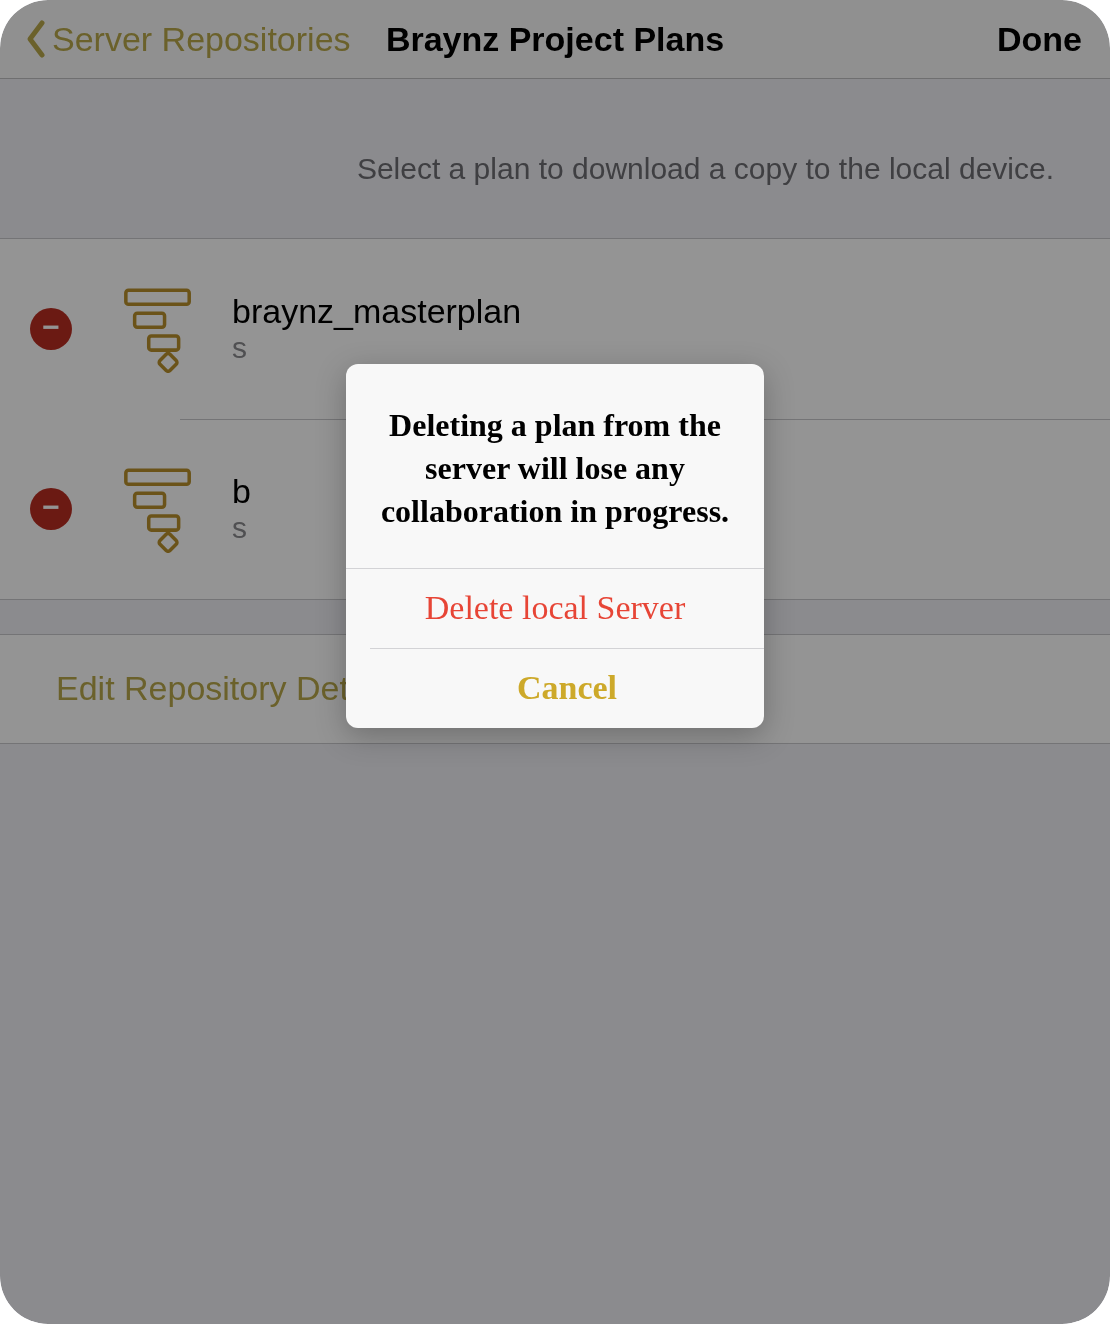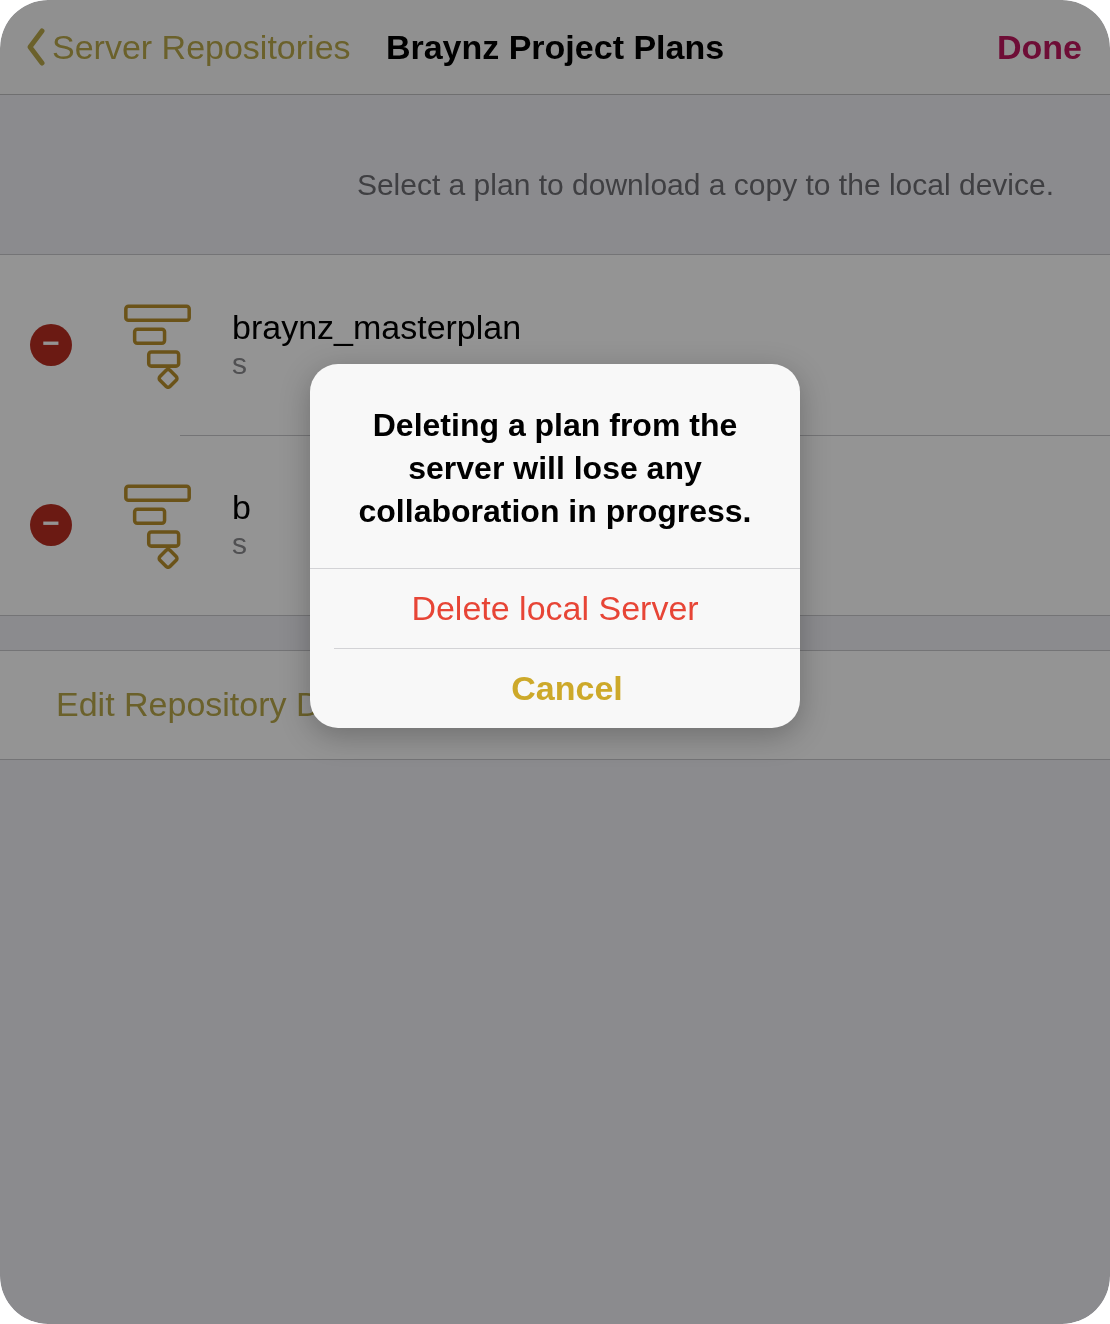--- a/index.html
+++ b/index.html
@@ -7,39 +7,39 @@
   .device {
     width: 1110px; height: 1324px; position: relative; overflow: hidden;
   }
   .screen {
     position: absolute; inset: 0;
     border-radius: 48px;
     background: #efeff4;
     overflow: hidden;
   }
   .navbar {
-    height: 95px;
+    height: 79px;
     background: #f9f9f9;
     border-bottom: 1px solid #bfbfc2;
     display: flex; align-items: center; justify-content: center;
     position: relative;
     padding: 0 24px;
   }
   .nav-back {
     position: absolute; left: 24px; top: 0; bottom: 0;
     display: flex; align-items: center; gap: 4px;
     color: #b8a84a; font-size: 34px; font-weight: 400;
     cursor: pointer;
   }
   .nav-back svg { width: 24px; height: 40px; }
   .nav-title { font-size: 34px; font-weight: 600; color: #000; }
   .nav-done {
     position: absolute; right: 28px; top: 0; bottom: 0;
     display: flex; align-items: center;
-    color: #be185d; font-size: 34px; font-weight: 600;
+    color: #000000; font-size: 34px; font-weight: 600;
     cursor: pointer;
   }
   .hint {
     padding: 70px 56px 48px 56px;
     color: #6d6d72; font-size: 30px; line-height: 1.35; text-align: right;
   }
   .list {
     background: #fff;
     border-top: 1px solid #c8c8cc;
     border-bottom: 1px solid #c8c8cc;
@@ -86,25 +86,26 @@
 
   .dim-overlay {
     position: absolute; inset: 0;
     background: rgba(0,0,0,0.42);
     border-radius: 48px;
   }
 
   .alert {
     position: absolute;
     left: 50%; top: 364px; transform: translateX(-50%);
-    width: 490px;
+    width: 418px;
     background: #f8f8f8;
-    border-radius: 28px;
+    border-radius: 12px;
     overflow: hidden;
     box-shadow: 0 8px 30px rgba(0,0,0,0.25);
+    font-family: Liberation Serif, serif;
   }
   .alert-msg {
     padding: 40px 30px 34px 30px;
     text-align: center;
     font-size: 32px; font-weight: 600; color: #000;
     line-height: 1.35;
   }
   .alert-btn {
     height: 80px; display: flex; align-items: center; justify-content: center;
     font-size: 34px; border-top: 1px solid #d3d3d6;

